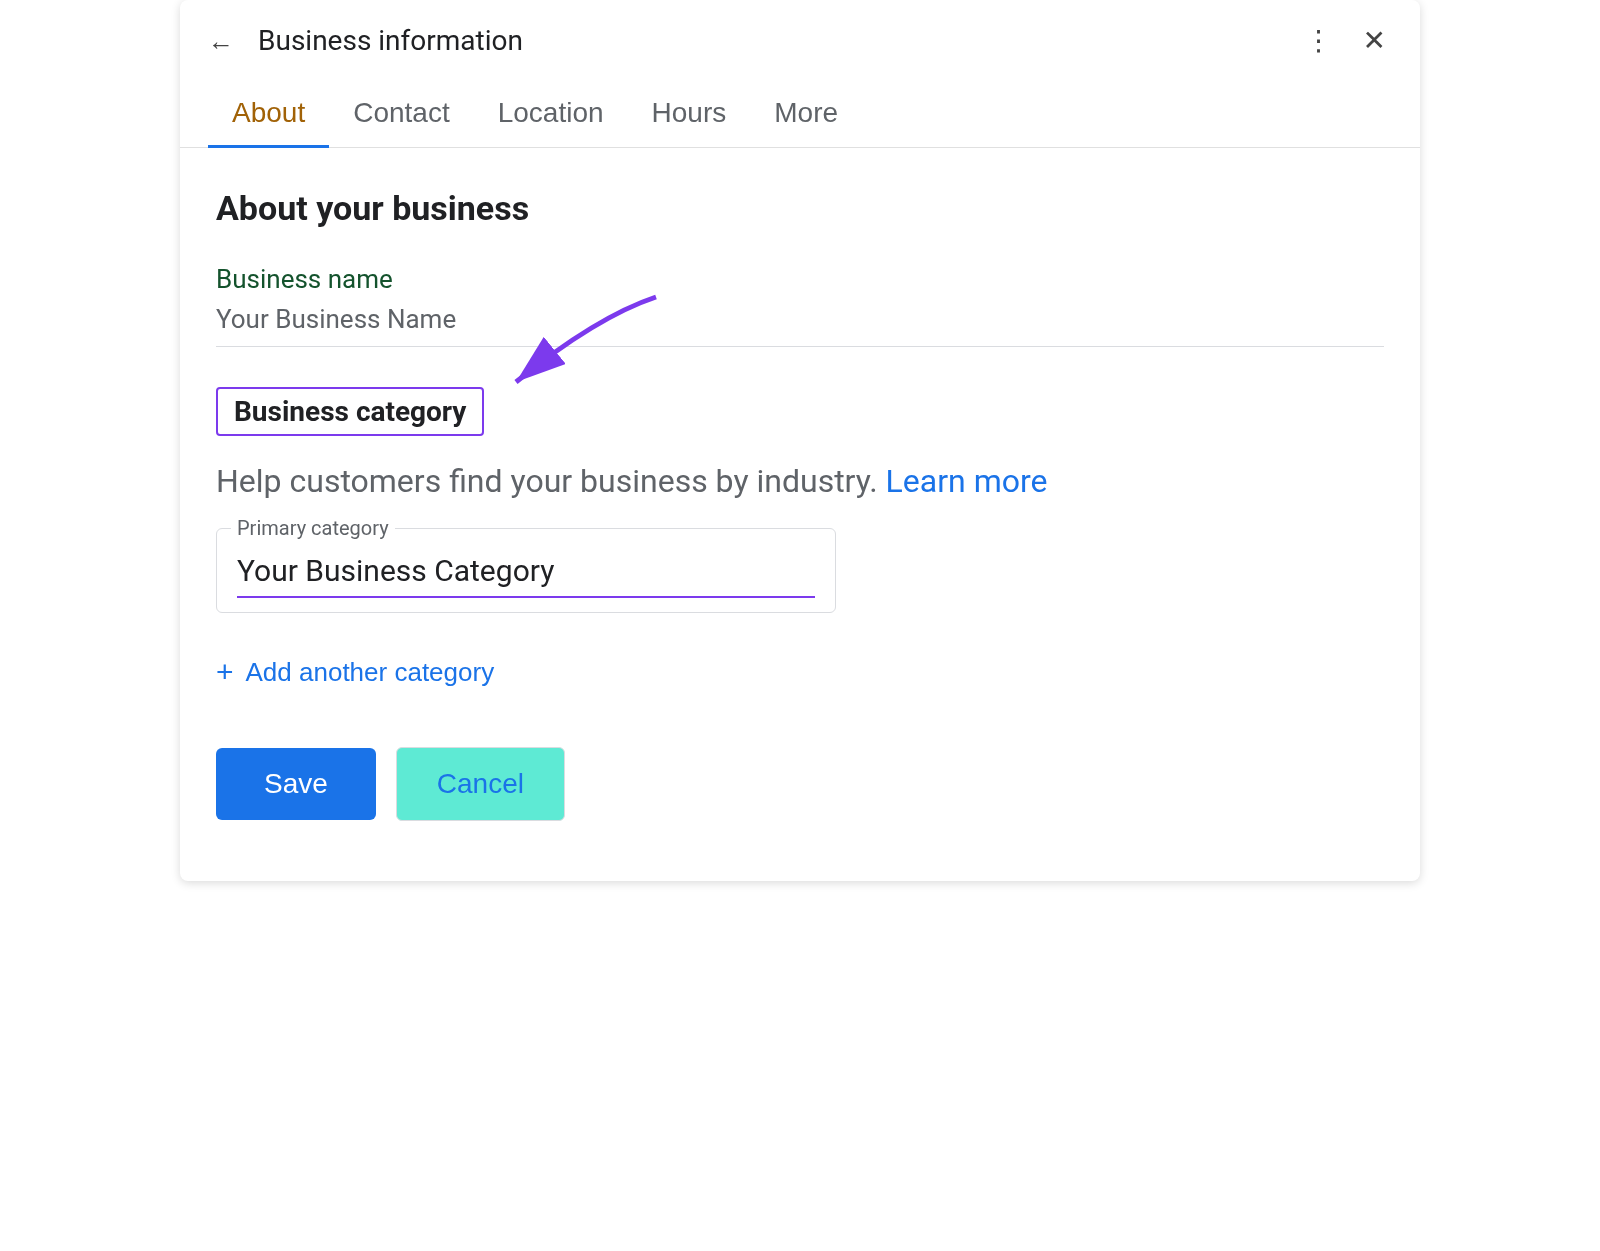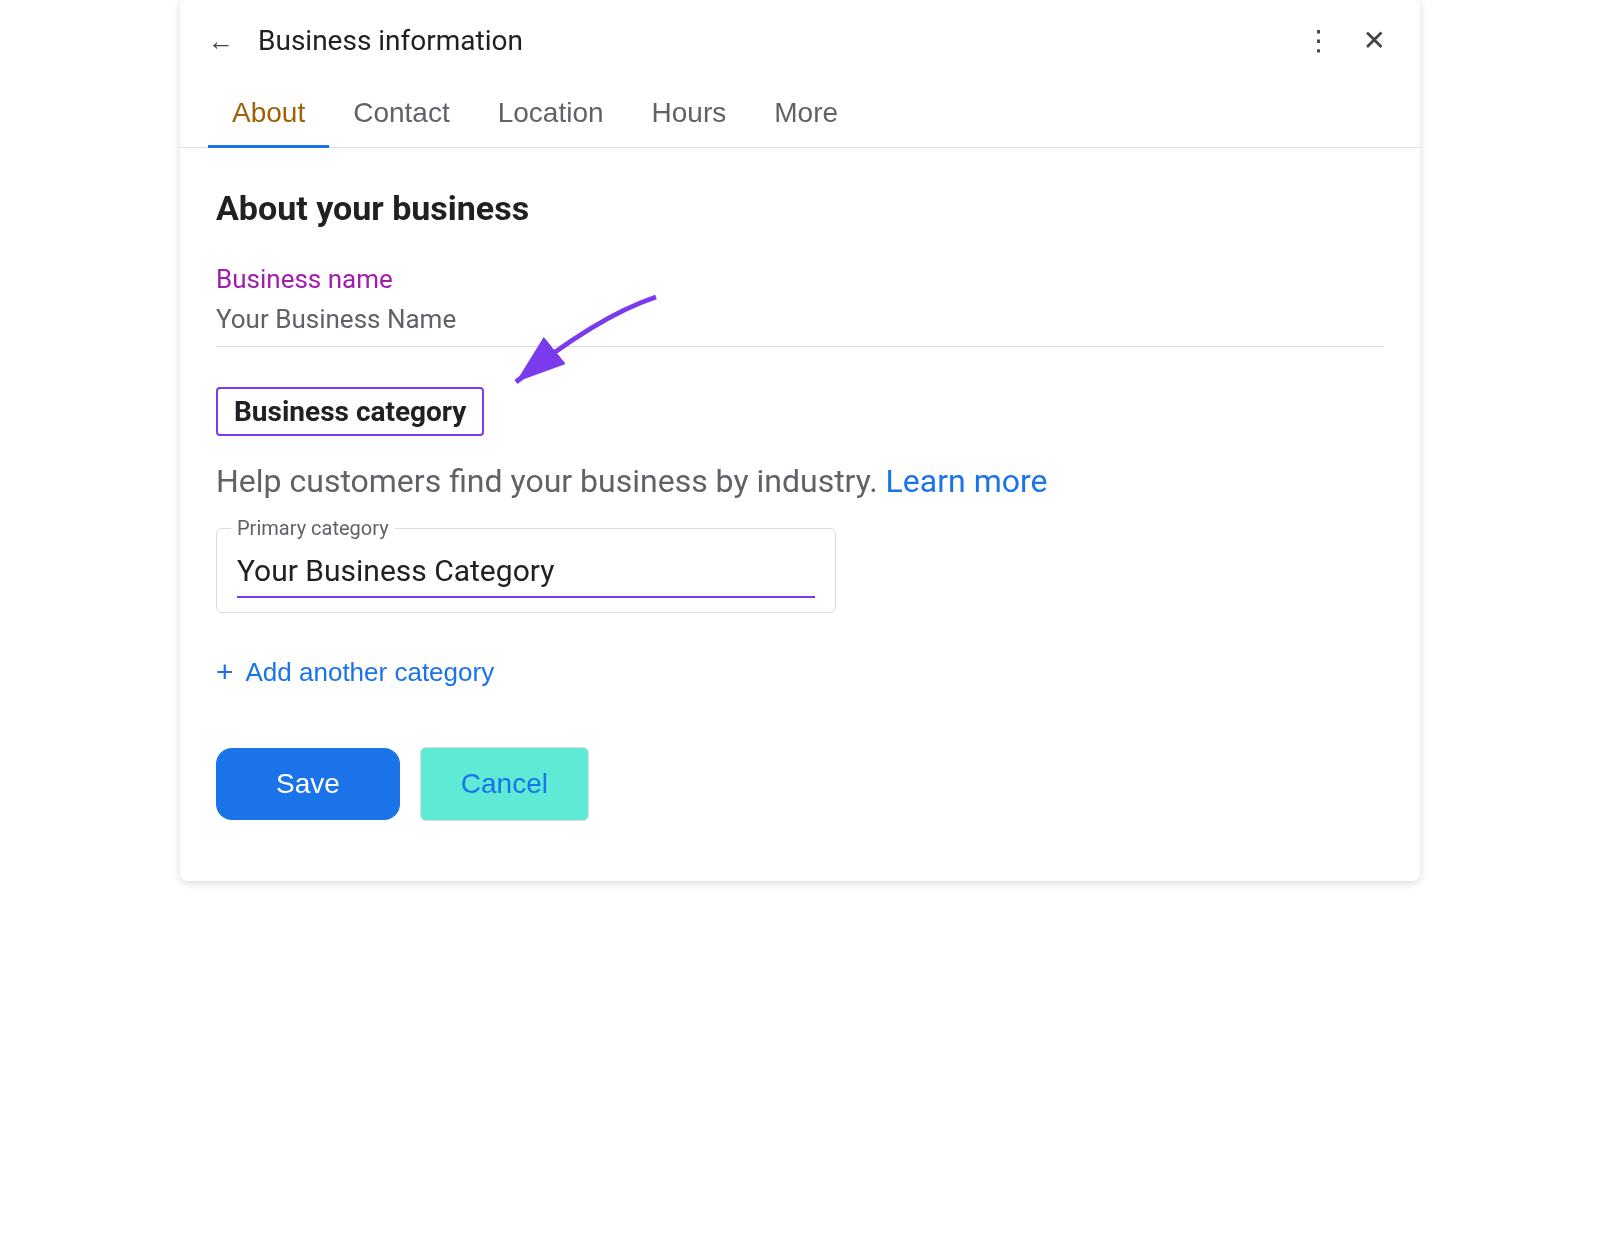--- a/index.html
+++ b/index.html
@@ -86,21 +86,21 @@
       padding: 40px 36px 40px 36px;
     }
     .section-title {
       font-size: 34px;
       font-weight: 700;
       color: #202124;
       margin-bottom: 36px;
     }
     .field-label {
       font-size: 26px;
-      color: #a21caf;
+      color: #14532d;
       margin-bottom: 10px;
     }
     .field-value {
       font-size: 26px;
       color: #5f6368;
       margin-bottom: 4px;
       padding-bottom: 8px;
     }
     .field-divider {
       border: none;
@@ -173,22 +173,22 @@
     .footer-actions {
       display: flex;
       gap: 20px;
       align-items: center;
       padding: 0 0 20px 0;
     }
     .save-btn {
       background: #1a73e8;
       color: #fff;
       border: none;
-      border-radius: 16px;
-      padding: 20px 60px;
+      border-radius: 6px;
+      padding: 20px 48px;
       font-size: 28px;
       font-weight: 500;
       cursor: pointer;
     }
     .cancel-btn {
       background: #5eead4;
       color: #1a73e8;
       border: 1px solid #dadce0;
       border-radius: 6px;
       padding: 20px 40px;

